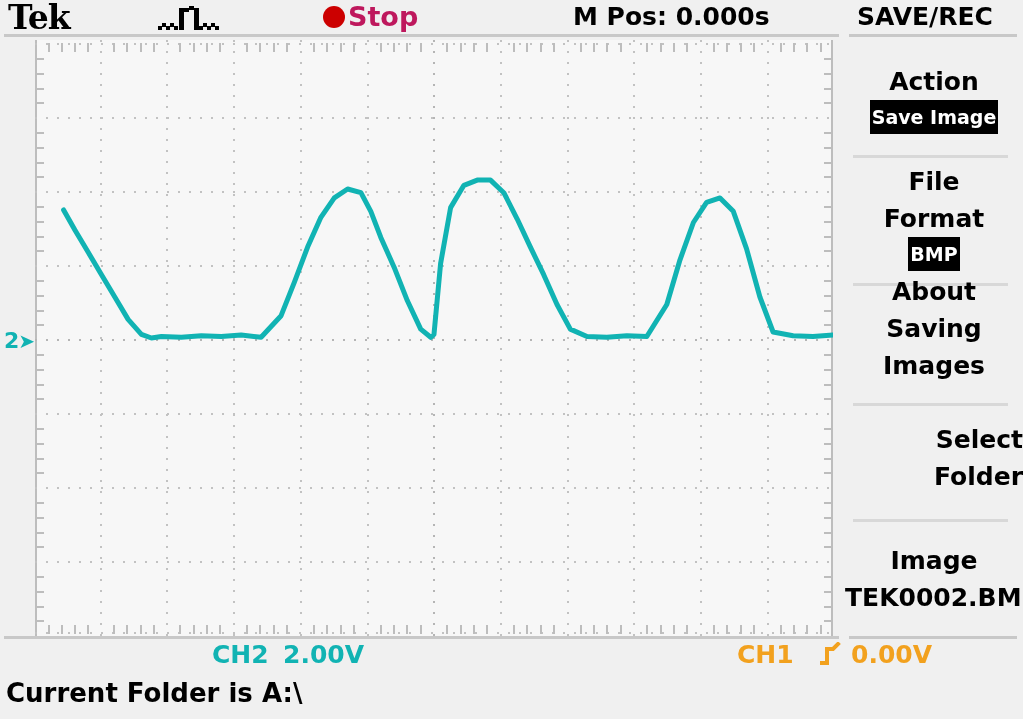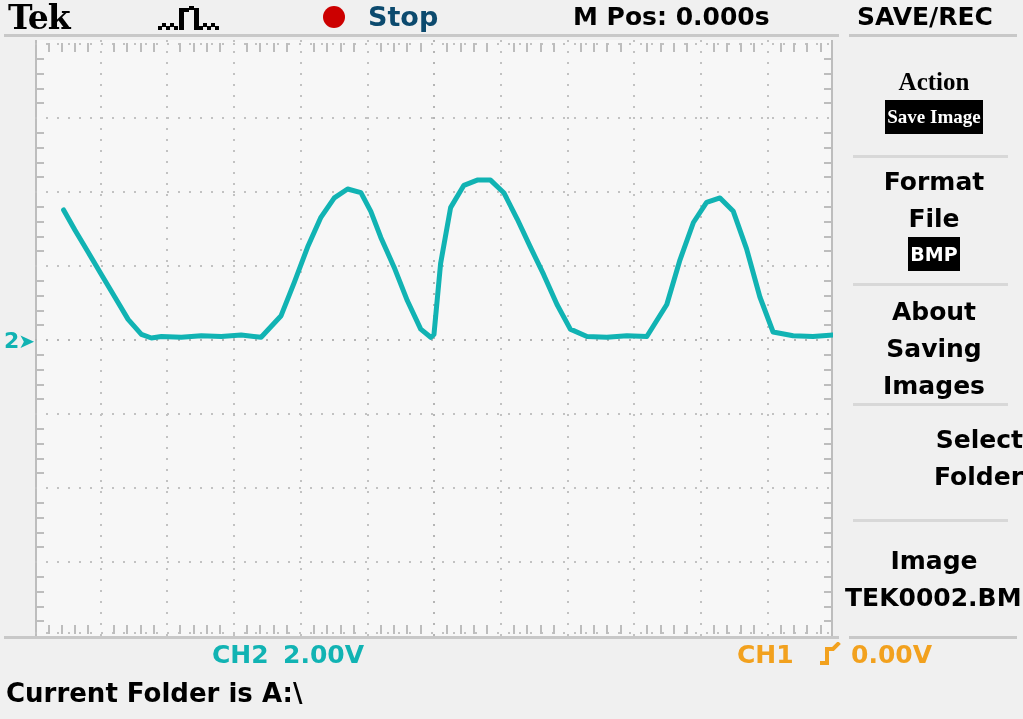--- a/index.html
+++ b/index.html
@@ -37,24 +37,24 @@
     position: absolute; left: 158px; top: 6px;
     width: 70px; height: 28px;
   }
   .run-dot {
     position: absolute; left: 323px; top: 6px;
     width: 22px; height: 22px;
     border-radius: 50%;
     background: #cc0000;
   }
   .run-state {
-    position: absolute; left: 368px; top: 1px;
+    position: absolute; left: 348px; top: 1px;
     font-size: 27px;
     font-weight: bold;
-    color: #0c4a6e;
+    color: #be185d;
     letter-spacing: 0px;
   }
   .mpos {
     position: absolute; left: 573px; top: 2px;
     font-size: 25px;
     color: #000;
     font-weight: bold;
     letter-spacing: 0px;
   }
   .menu-title {
@@ -481,36 +481,36 @@
         <path d="M1 21 L7 21 L7 7 L13 7 L18 2" stroke="#f2a11e" stroke-width="4" fill="none" stroke-linecap="square"></path>
       </svg>
     </div>
     <div class="ro ch1" style="left:851px; top:4px;">0.00V</div>
 
     <div class="status">Current Folder is A:\</div>
   </div>
 
   <div class="sidemenu">
 
-    <div class="menu-entry" style="top:26px;font-family:Liberation Serif, serif;">
+    <div class="menu-entry" style="top:26px;">
       <div class="menu-label">Action</div>
       <div><span class="menu-value sel">Save Image</span></div>
     </div>
 
     <div class="menu-sep" style="top:118px;"></div>
 
     <div class="menu-entry" style="top:126px;">
+      <div class="menu-label">File</div>
       <div class="menu-label">Format</div>
-      <div class="menu-label">File</div>
       <div><span class="menu-value sel">BMP</span></div>
     </div>
 
     <div class="menu-sep" style="top:246px;"></div>
 
-    <div class="menu-entry" style="top:256px;">
+    <div class="menu-entry" style="top:236px;">
       <div class="menu-label">About</div>
       <div class="menu-label">Saving</div>
       <div class="menu-label">Images</div>
     </div>
 
     <div class="menu-sep" style="top:366px;"></div>
 
     <div class="menu-entry" style="top:384px;text-align:right;">
       <div class="menu-label">Select</div>
       <div class="menu-label">Folder</div>

